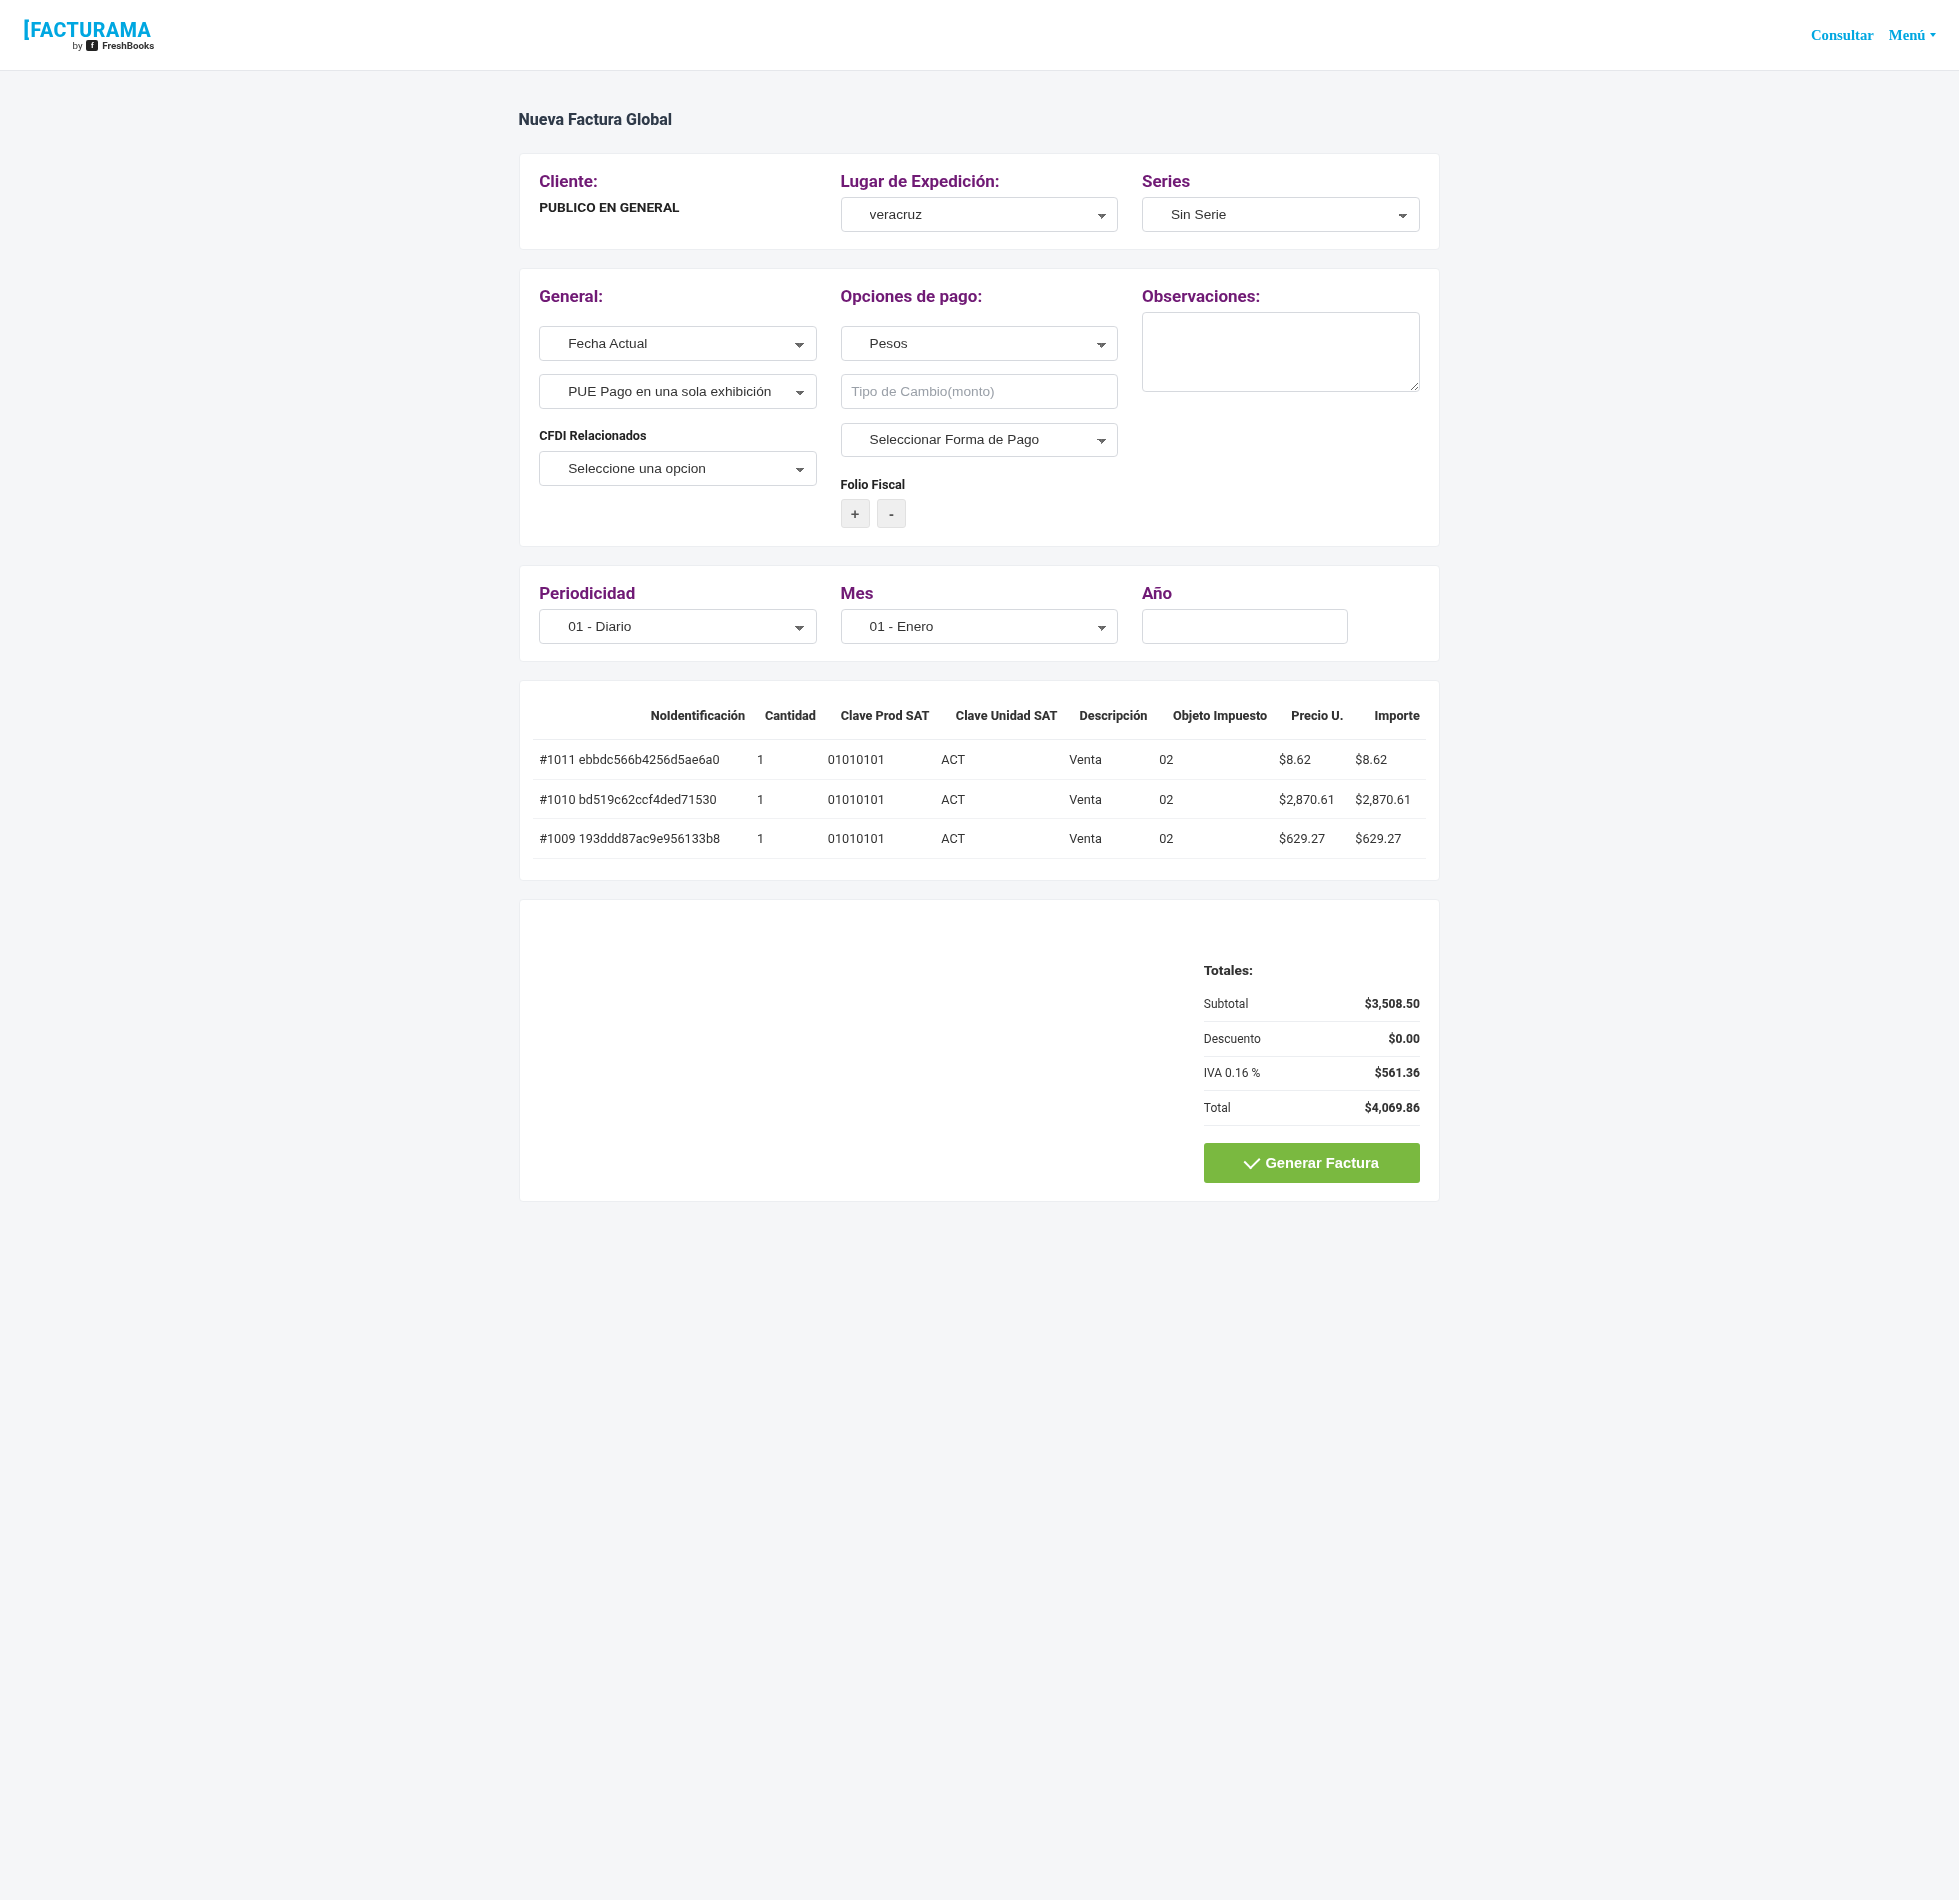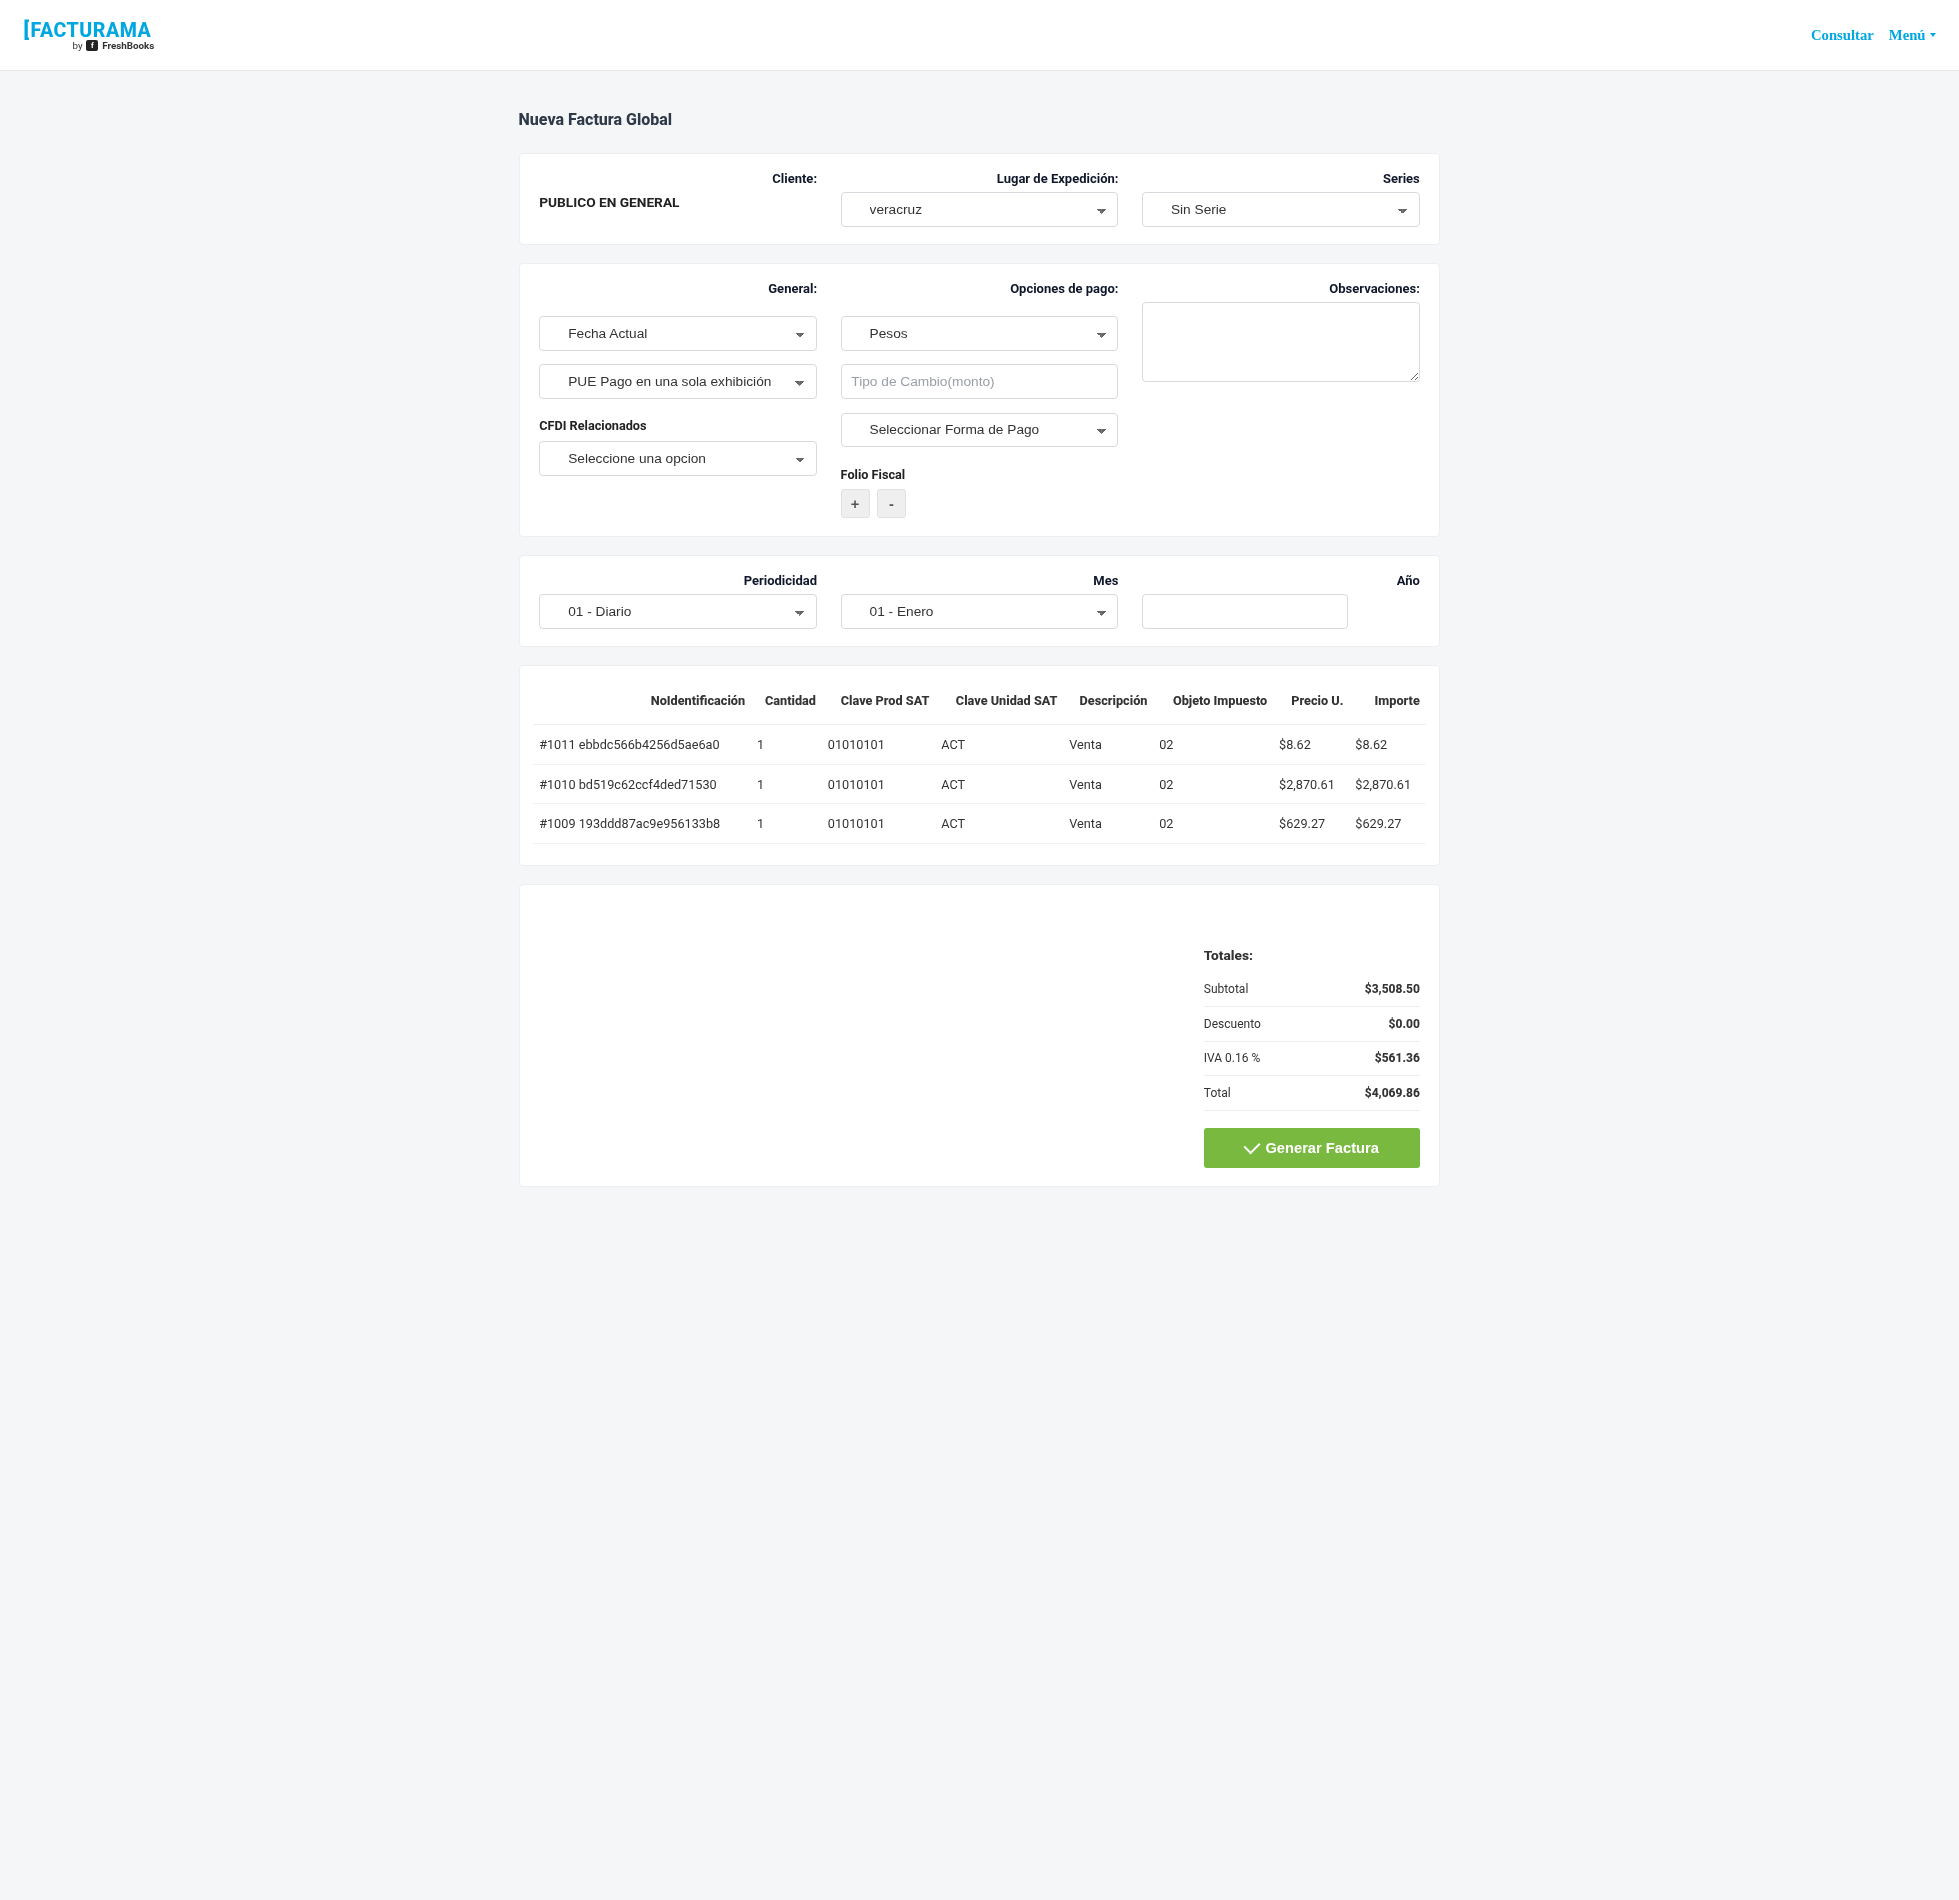--- a/index.html
+++ b/index.html
@@ -67,21 +67,21 @@
   }
   .card {
     background: #fff;
     border: 1px solid #eceef1;
     border-radius: 3.9px;
     padding: 17.6px 19.6px;
     margin-bottom: 17.6px;
   }
   .row3 { display: grid; grid-template-columns: 1fr 1fr 1fr; gap: 23.5px; }
   .row3b { display: grid; grid-template-columns: 0.8fr 0.8fr 0.8fr; gap: 23.5px; }
-  .lbl { font-weight: 700; font-size: 13px; color: #0f172a; display:block; margin-bottom:5.9px;text-align:right; }
+  .lbl { font-weight: 700; font-size: 17px; color: #701a75; display:block; margin-bottom:5.9px; }
   .static-val { font-weight: 700; font-size: 13.7px; color: #222; margin-top:7.8px; }
   select.form, input.form, textarea.form {
     width: 100%;
     padding: 8.8px 9.8px;
     border: 1px solid #d6d9de;
     border-radius: 3.9px;
     font-size: 13.7px;
     color: #333;
     background: #fff;
   }

